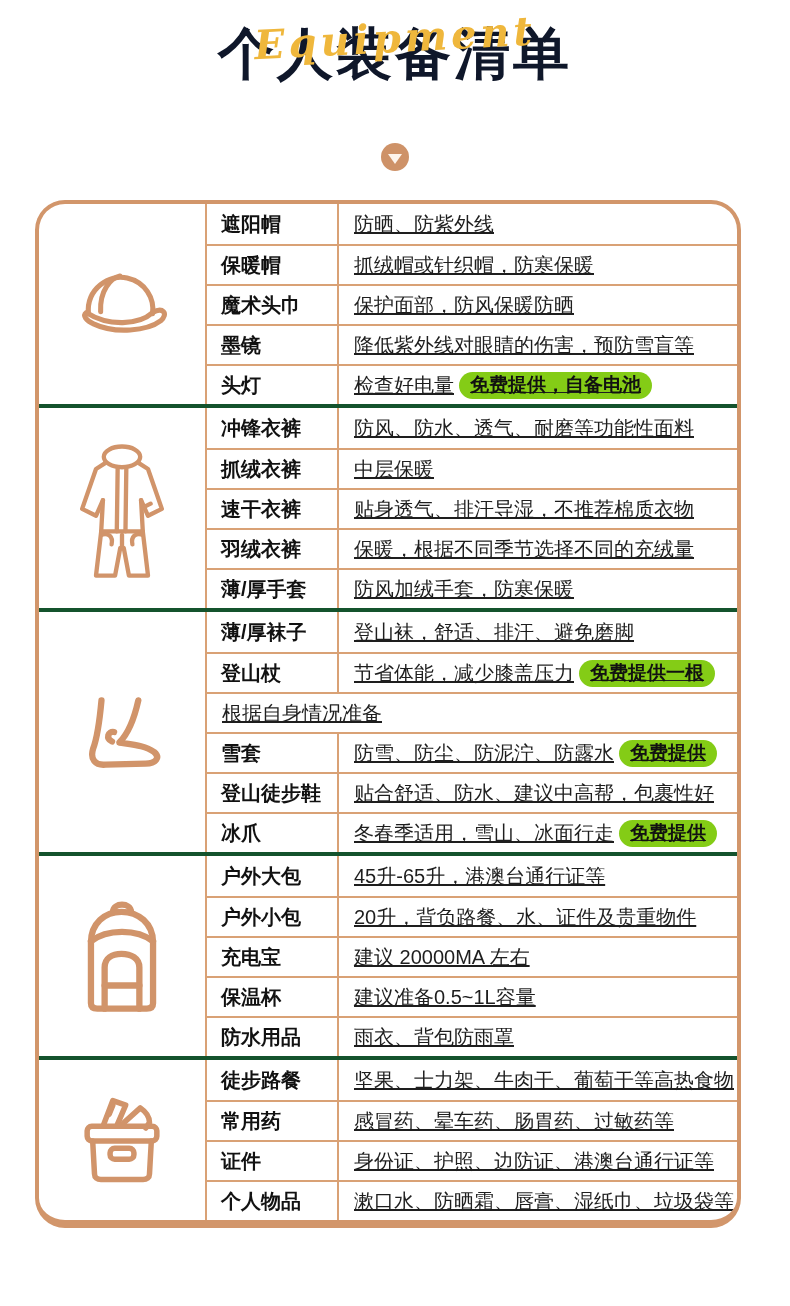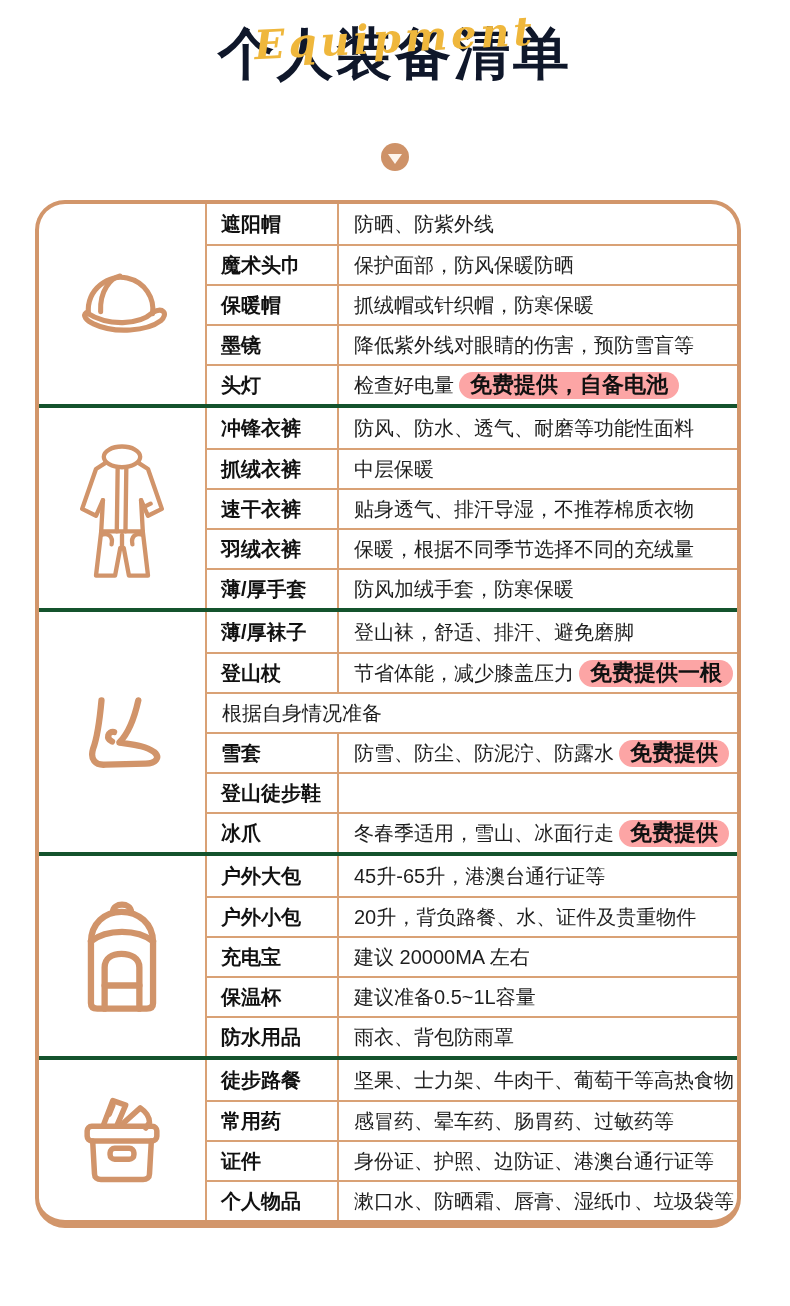--- a/index.html
+++ b/index.html
@@ -49,27 +49,27 @@
   .rows { flex:1; display:flex; flex-direction:column; }
   .row { display:flex; height:40px; border-top:2px solid #D9A175; }
   .row:first-child { border-top:none; }
   .name-cell {
     flex:0 0 132px; display:flex; align-items:center;
     padding-left:14px; border-right:2px solid #D9A175;
     font-size:20px; font-weight:700; color:#111111; white-space:nowrap;
   }
   .desc-cell {
     flex:1; display:flex; align-items:center;
-    padding-left:15px; font-size:20px; color:#1E1E1E; white-space:nowrap;
+    padding-left:15px; font-size:20px; color:#1E1E1E; white-space:nowrap;text-decoration:underline;
   }
   .badge {
     display:inline-flex; align-items:center; height:27px;
     margin-left:5px; padding:0 11px;
-    background:#fca5a5; border-radius:15px;
-    font-size:22px; font-weight:700; color:#111111; white-space:nowrap;
+    background:#84cc16; border-radius:15px;
+    font-size:19px; font-weight:700; color:#111111; white-space:nowrap;
   }
   .icon-cell svg { stroke:#D1946A; fill:none; stroke-linecap:round; stroke-linejoin:round; }
 </style>
 </head>
 <body>
 
 <div class="header">
   <div class="script-label">Equipment</div>
   <div class="page-title">个人装备清单</div>
   <div class="marker">
@@ -88,29 +88,29 @@
       </svg>
     </div>
     <div class="rows">
       <div class="row">
         <div class="name-cell">遮阳帽</div>
         <div class="desc-cell">
             <span>防晒、防紫外线</span>
           </div>
       </div>
       <div class="row">
+        <div class="name-cell">保暖帽</div>
+        <div class="desc-cell">
+            <span>抓绒帽或针织帽，防寒保暖</span>
+          </div>
+      </div>
+      <div class="row">
         <div class="name-cell">魔术头巾</div>
         <div class="desc-cell">
             <span>保护面部，防风保暖防晒</span>
-          </div>
-      </div>
-      <div class="row">
-        <div class="name-cell">保暖帽</div>
-        <div class="desc-cell">
-            <span>抓绒帽或针织帽，防寒保暖</span>
           </div>
       </div>
       <div class="row">
         <div class="name-cell">墨镜</div>
         <div class="desc-cell">
             <span>降低紫外线对眼睛的伤害，预防雪盲等</span>
           </div>
       </div>
       <div class="row">
         <div class="name-cell">头灯</div>
@@ -200,20 +200,23 @@
       </div>
       <div class="row">
         <div class="name-cell">雪套</div>
         <div class="desc-cell">
             <span>防雪、防尘、防泥泞、防露水</span>
             <span class="badge">免费提供</span>
           </div>
       </div>
       <div class="row">
         <div class="name-cell">登山徒步鞋</div>
+        <div class="desc-cell">
+            <span>贴合舒适、防水、建议中高帮，包裹性好</span>
+          </div>
       </div>
       <div class="row">
         <div class="name-cell">冰爪</div>
         <div class="desc-cell">
             <span>冬春季适用，雪山、冰面行走</span>
             <span class="badge">免费提供</span>
           </div>
       </div>
     </div>
   </div>

